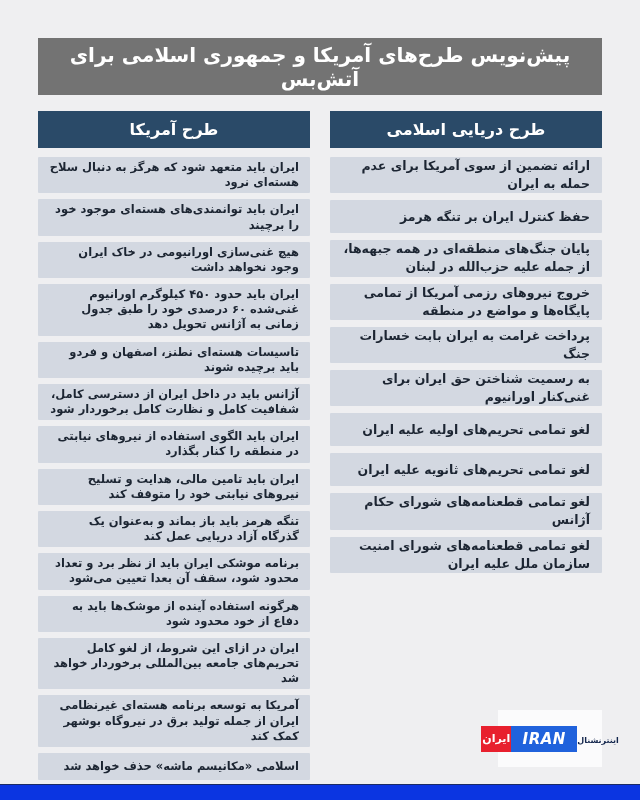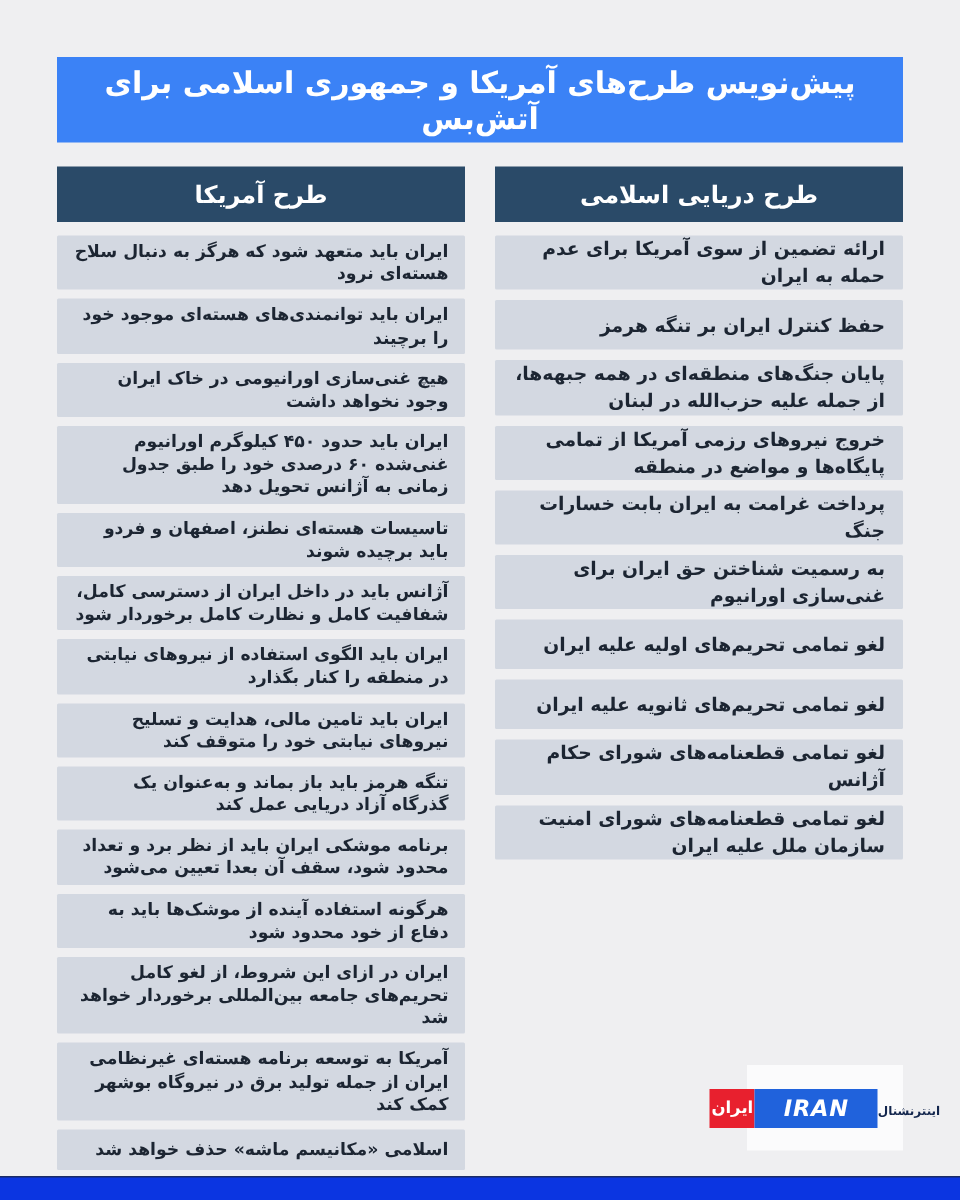--- a/index.html
+++ b/index.html
@@ -10,21 +10,21 @@
     overflow: hidden;
     font-family: "DejaVu Sans", sans-serif;
   }
   .canvas { position: absolute; inset: 0; }
 
   
   .title-bar {
     position: absolute;
     left: 38px; top: 38px;
     width: 564px; height: 57px;
-    background: #3b82f6;
+    background: #737373;
     color: #FFFFFF;
     display: flex; align-items: center; justify-content: center;
     font-size: 20px; font-weight: 700;
     direction: rtl;
     text-align: center;
     line-height: 1.2;
   }
 
   
   .columns {
@@ -81,21 +81,21 @@
     align-items: center; justify-content: center;
   }
   .logo-row { display: flex; direction: ltr; height: 26px; }
   .logo-box-persian {
     background: #E8202E; color: #FFFFFF;
     width: 30px; display: flex; align-items: center; justify-content: center;
     font-size: 11px; font-weight: 700; direction: rtl;
   }
   .logo-box-latin {
     background: #2062DC; color: #FFFFFF;
-    width: 82px; display: flex; align-items: center; justify-content: center;
+    width: 66px; display: flex; align-items: center; justify-content: center;
     font-size: 15px; font-weight: 700; font-style: italic;
     letter-spacing: 0.5px;
   }
   .logo-subtitle {
     margin-top: 3px;
     font-size: 8px; font-weight: 700;
     color: #13264D;
     letter-spacing: 3px;
     direction: rtl;
     white-space: nowrap;
@@ -120,21 +120,21 @@
   <div class="columns">
 
     <div class="column col-islamic">
       <div class="col-header">طرح دریایی اسلامی</div>
       <div class="items">
         <div class="item">ارائه تضمین از سوی آمریکا برای عدم حمله به ایران</div>
         <div class="item">حفظ کنترل ایران بر تنگه هرمز</div>
         <div class="item">پایان جنگ‌های منطقه‌ای در همه جبهه‌ها، از جمله علیه حزب‌الله در لبنان</div>
         <div class="item">خروج نیروهای رزمی آمریکا از تمامی پایگاه‌ها و مواضع در منطقه</div>
         <div class="item">پرداخت غرامت به ایران بابت خسارات جنگ</div>
-        <div class="item">به رسمیت شناختن حق ایران برای غنی‌سازی اورانیوم</div>
+        <div class="item">به رسمیت شناختن حق ایران برای غنی‌کنار اورانیوم</div>
         <div class="item">لغو تمامی تحریم‌های اولیه علیه ایران</div>
         <div class="item">لغو تمامی تحریم‌های ثانویه علیه ایران</div>
         <div class="item">لغو تمامی قطعنامه‌های شورای حکام آژانس</div>
         <div class="item">لغو تمامی قطعنامه‌های شورای امنیت سازمان ملل علیه ایران</div>
       </div>
     </div>
 
     <div class="column col-america">
       <div class="col-header">طرح آمریکا</div>
       <div class="items">

